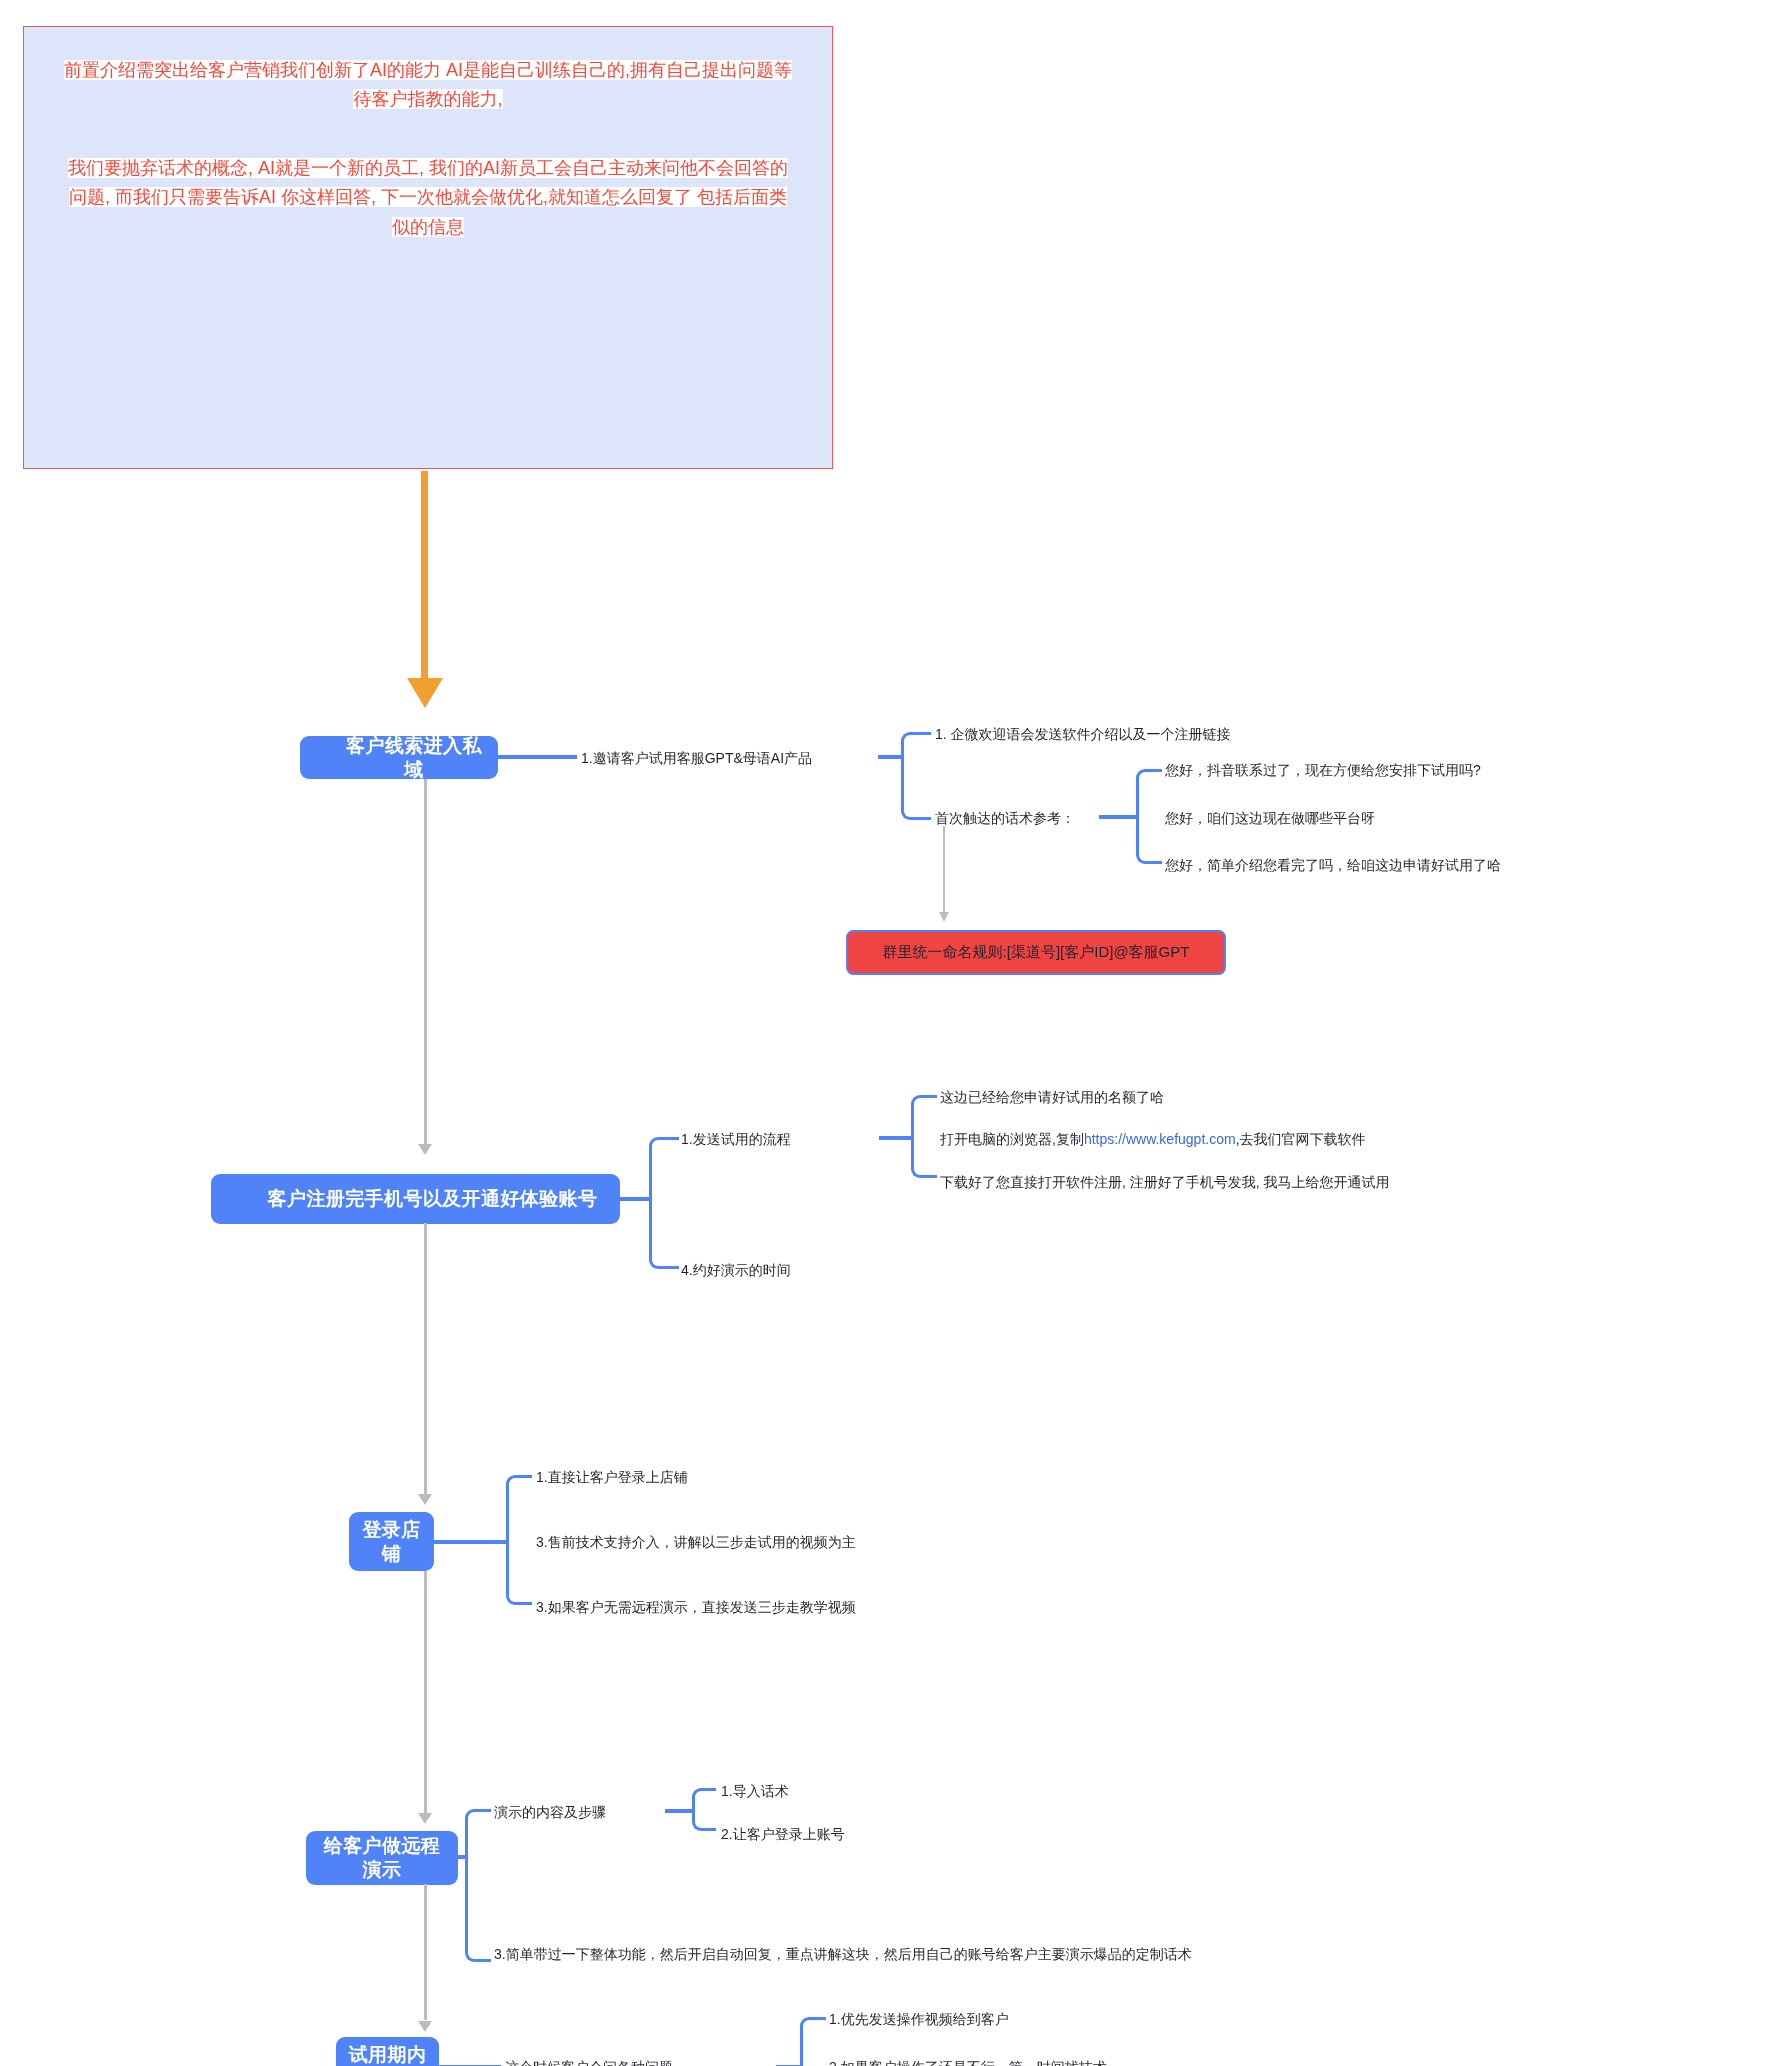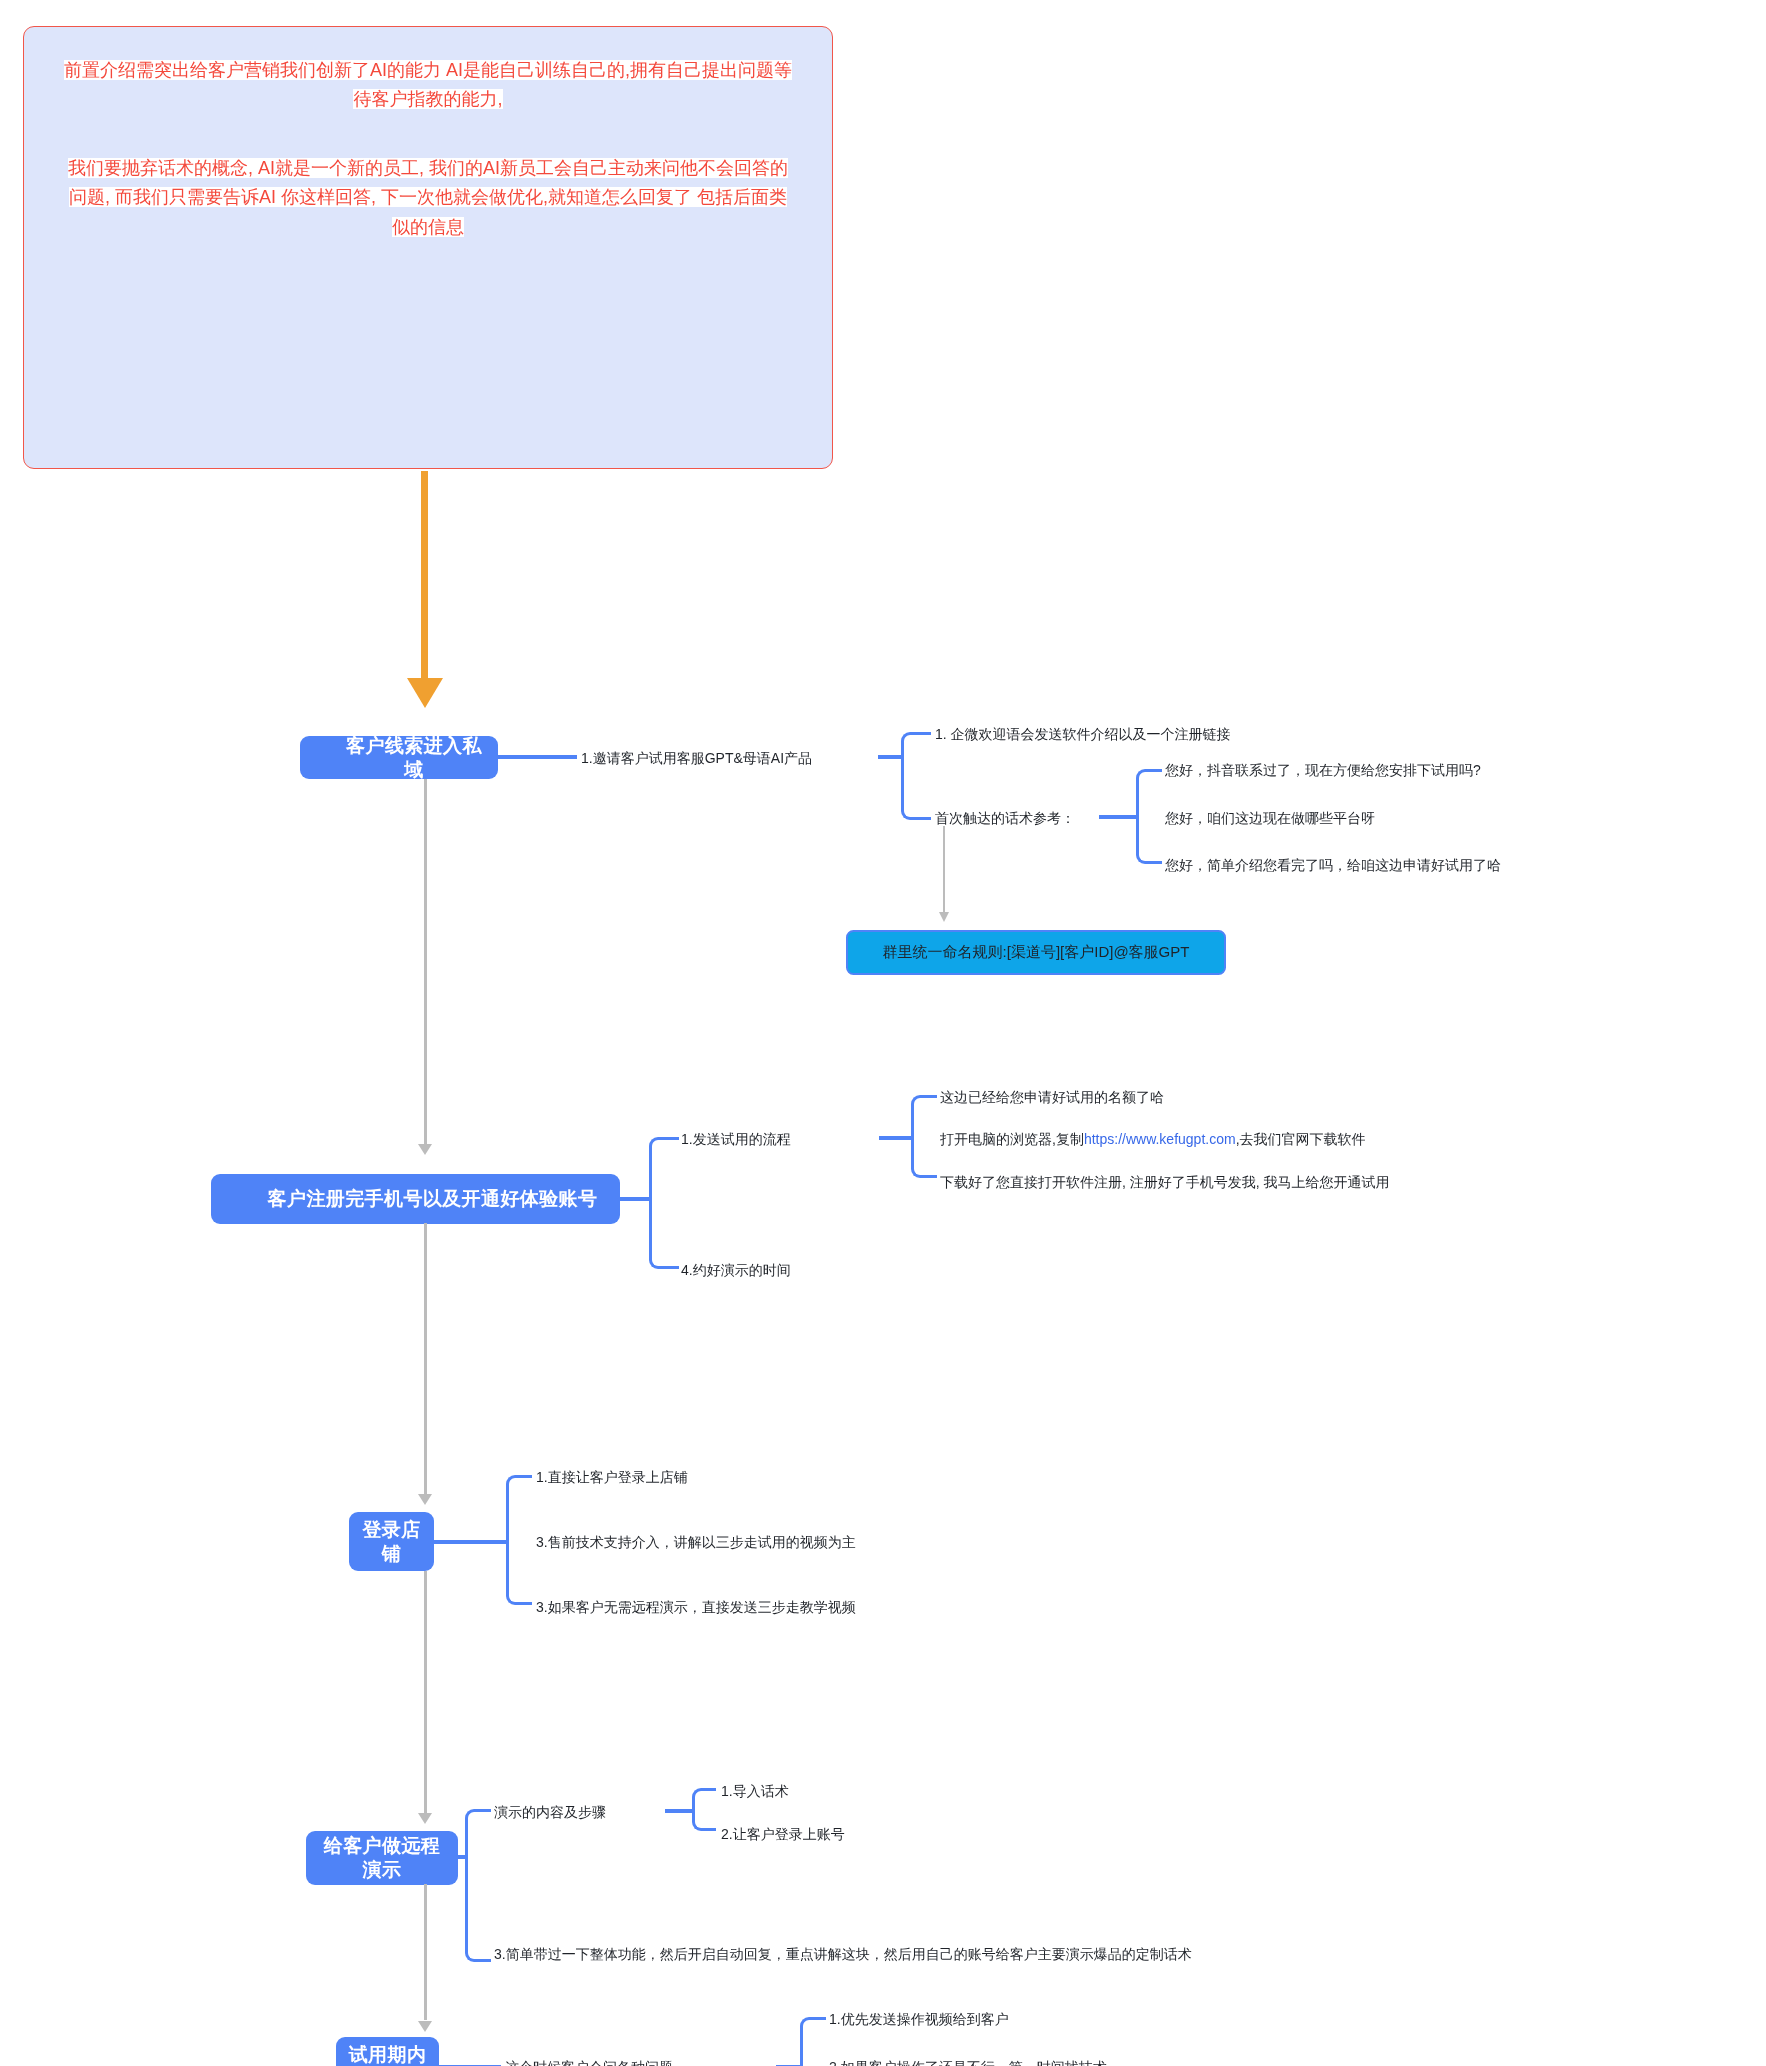--- a/index.html
+++ b/index.html
@@ -14,21 +14,21 @@
   }
 
   
   .abs { position: absolute; }
 
   
   #intro-box {
     left: 23px; top: 26px; width: 810px; height: 443px;
     background: #dde5fb;
     border: 1.7px solid #f1564a;
-    border-radius: 11px;
+    border-radius: 0;
     padding: 29px 39px;
   }
   #intro-box p {
     margin: 0 0 40px 0;
     color: #f4483b;
     font-size: 18px;
     line-height: 1.62;
     text-align: center;
   }
   #intro-box p:last-child { margin-bottom: 0; }
@@ -103,21 +103,21 @@
 
   
   .grey-v { background: #bcbcbc; width: 2.1px; }
   .grey-v-head {
     width: 0; height: 0;
     border-left: 5.8px solid transparent;
     border-right: 5.8px solid transparent;
     border-top: 10px solid #bcbcbc;
   }
   .naming-box {
-    background: #0ea5e9;
+    background: #ef4444;
     border: 2.1px solid #4f83f7;
     border-radius: 7.4px;
     display: flex; align-items: center; justify-content: center;
     font-size: 15px;
     color: #1f2329;
   }
 </style>
 </head>
 <body>
 

